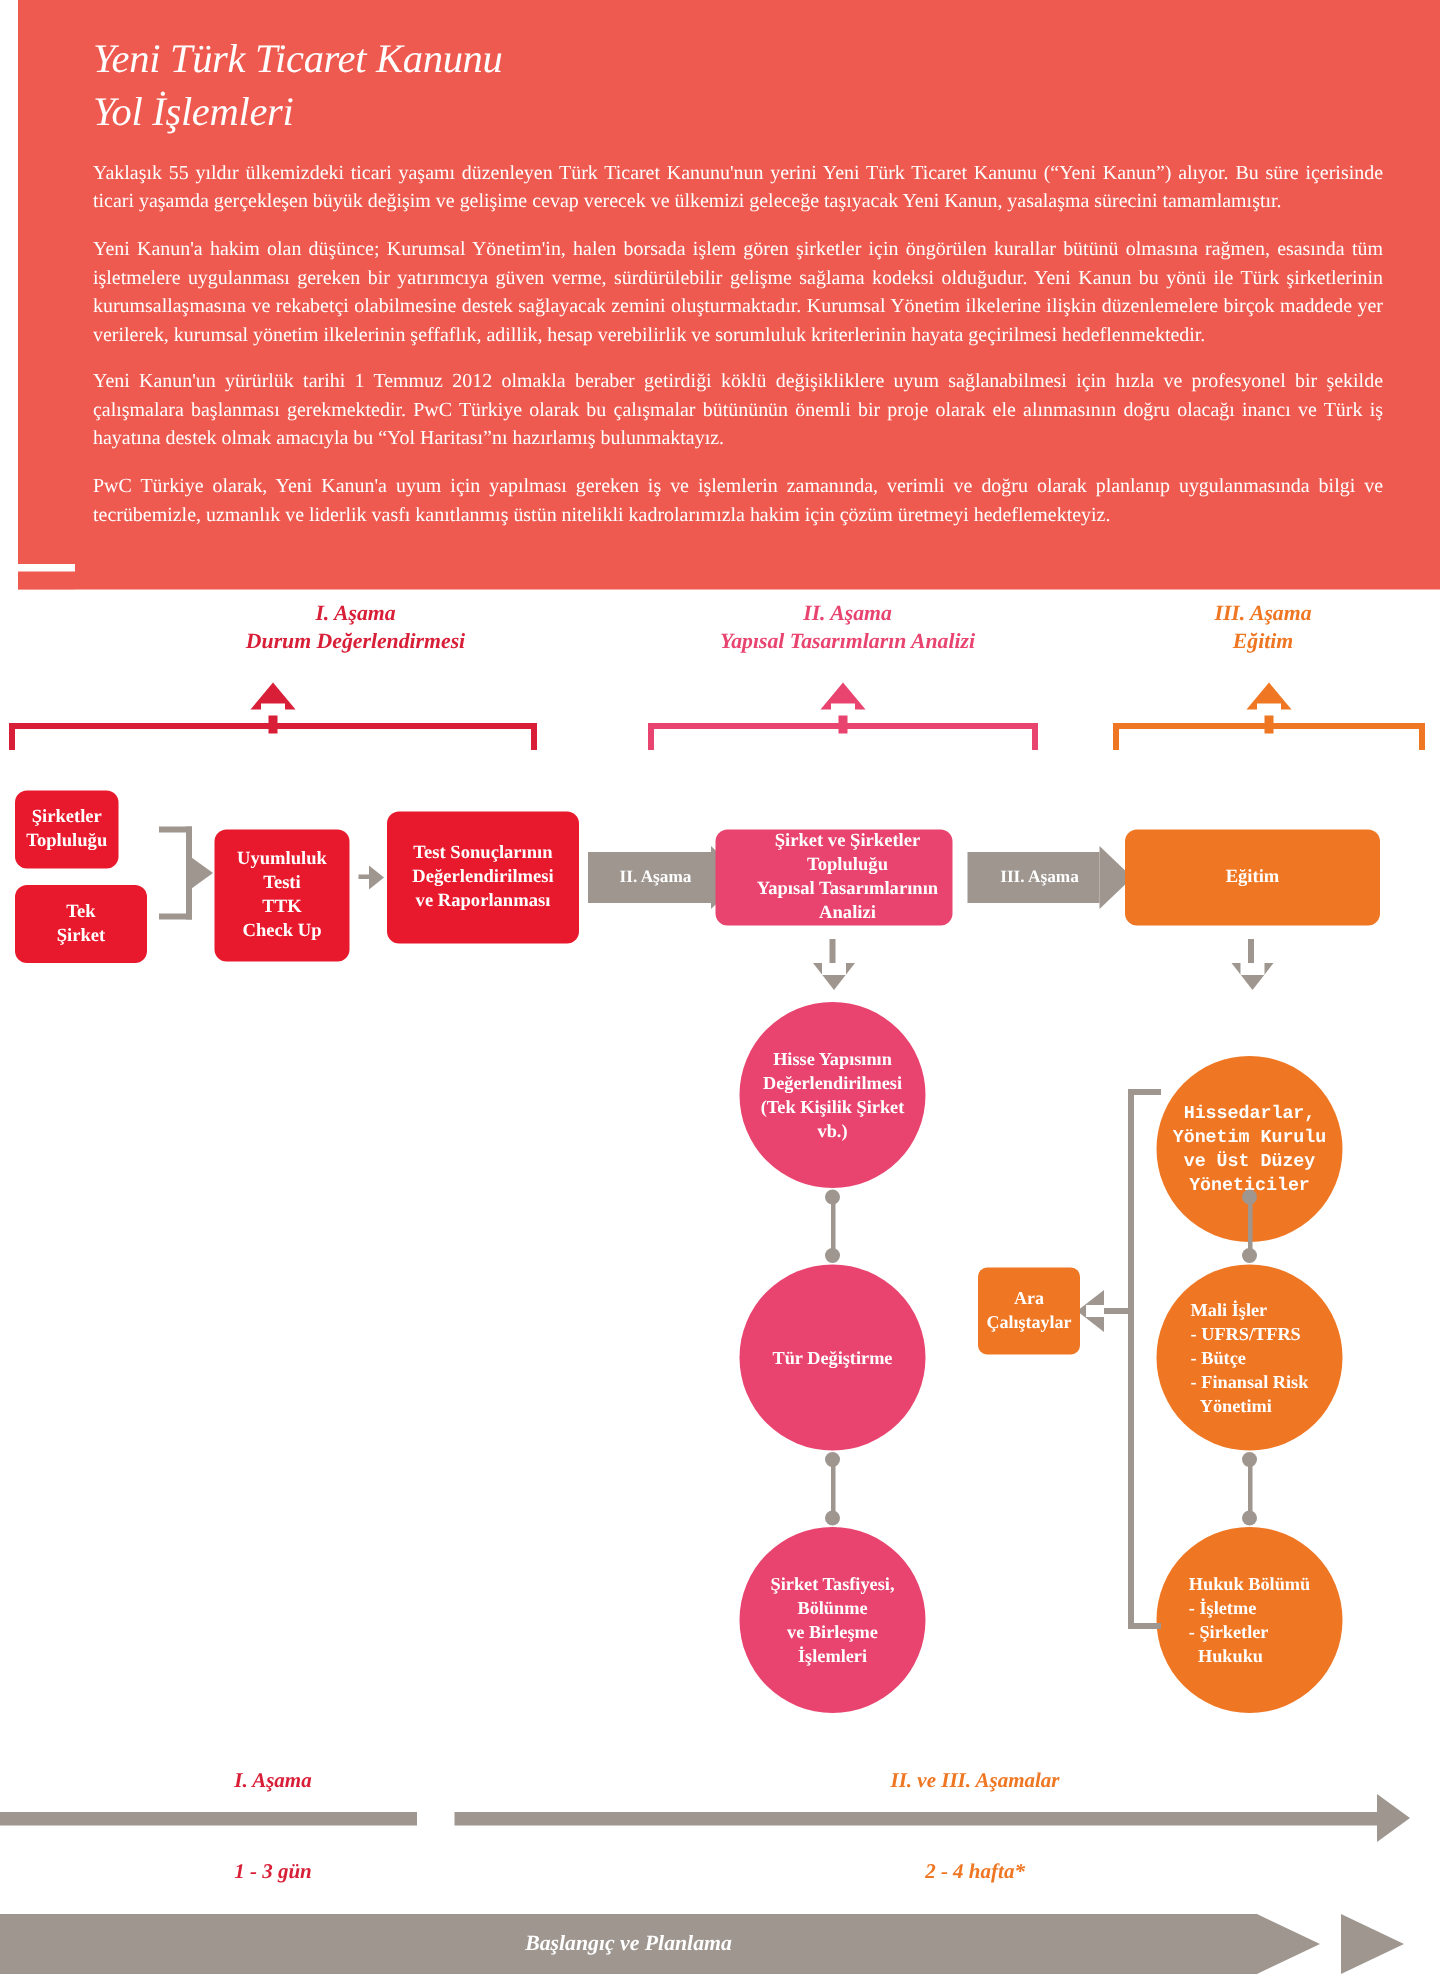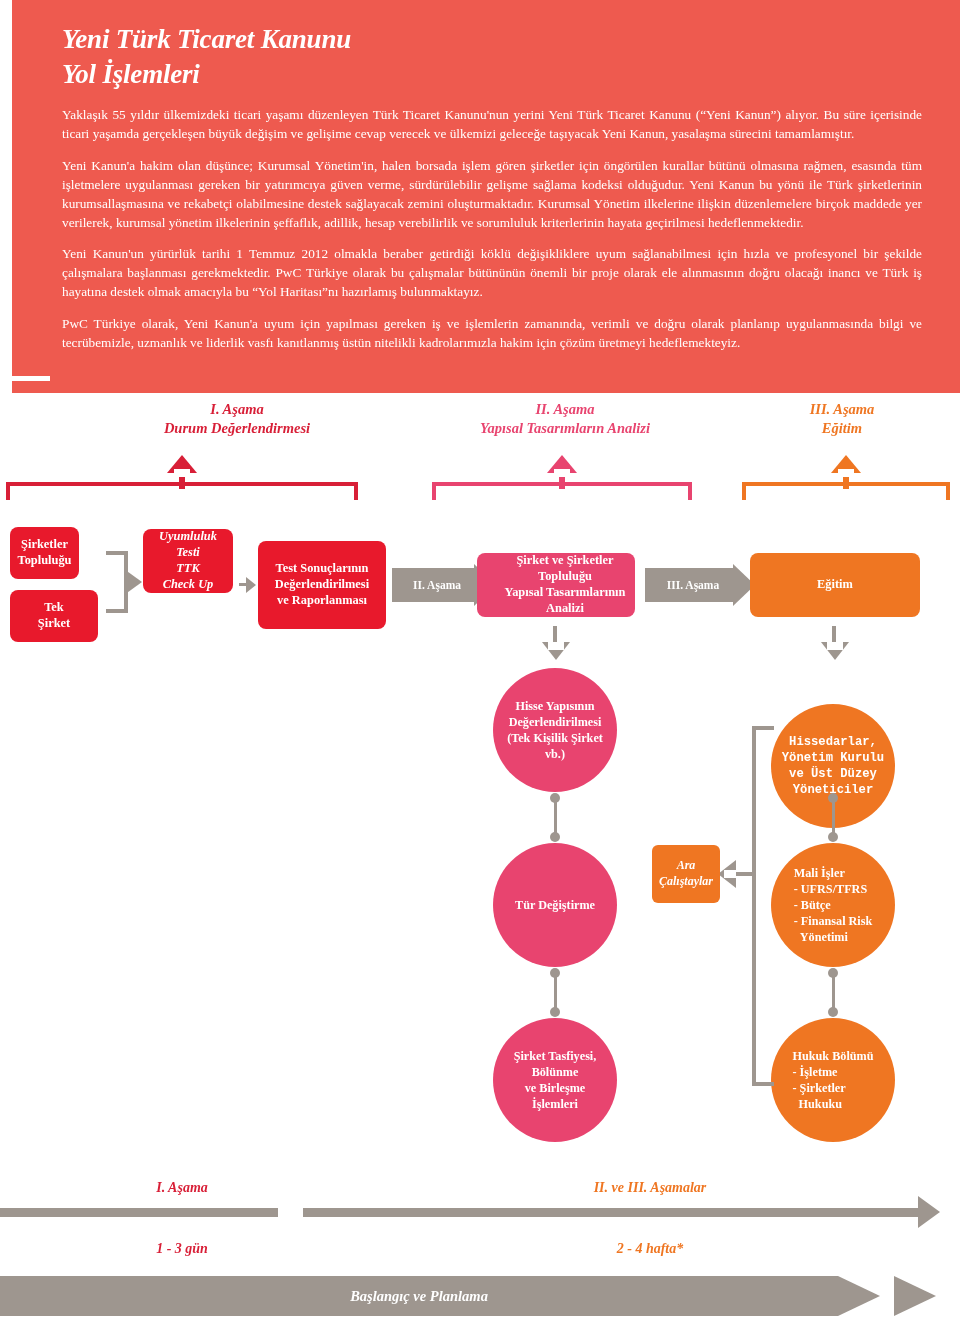--- a/index.html
+++ b/index.html
@@ -16,21 +16,21 @@
   .header {
     position: absolute;
     left: 12px; top: 0px;
     width: 948px; height: 393px;
     background: #ee5a4f;
     padding: 22px 38px 0 50px;
   }
   .header-title {
     color: #ffffff;
     font-size: 27px;
-    font-weight: bold;
+    font-weight: normal;
     font-style: italic;
     line-height: 1.30;
     letter-spacing: -0.2px;
     margin: 0 0 14px 0;
   }
   .header-title .line2 { display:block; }
   .header p {
     color: #ffffff;
     font-size: 13.3px;
     line-height: 1.42;
@@ -112,21 +112,21 @@
     justify-content: center;
     text-align: center;
     padding: 4px 6px;
   }
   .red   { background:#e8192c; }
   .pink  { background:#e8446f; }
   .orange{ background:#ef7622; }
 
   #b-sirketler { left:10px;  top:527px; width:69px;  height:52px; }
   #b-tek       { left:10px;  top:590px; width:88px;  height:52px; }
-  #b-uyum      { left:143px; top:529px; width:90px;  height:64px;font-style:italic; }
+  #b-uyum      { left:143px; top:553px; width:90px;  height:88px; }
   #b-test      { left:258px; top:541px; width:128px; height:88px; }
   #b-sirketve  { left:477px; top:553px; width:158px; height:64px;padding-left:24px; }
   #b-egitim    { left:750px; top:553px; width:170px; height:64px; }
 
   
   .minibracket {
     position:absolute; left:106px; top:551px;
     width:22px; height:62px;
     border:4px solid #9e968f; border-left:none;
     border-radius:0;
@@ -209,21 +209,21 @@
   #dm1 { left:550px; top:793px; height:49px; }
   #dm2 { left:828px; top:793px; height:49px; }
   #dm3 { left:550px; top:968px; height:49px; }
   #dm4 { left:828px; top:968px; height:49px; }
 
   
   #b-ara {
     position:absolute; left:652px; top:845px; width:68px; height:58px;
     border-radius:6px; background:#ef7622; color:#fff;
     font-weight:bold; font-size:12px; line-height:1.3;
-    display:flex; align-items:center; justify-content:center; text-align:center;font-style:italic;
+    display:flex; align-items:center; justify-content:center; text-align:center;
   }
   
   #spine {
     position:absolute; left:752px; top:726px; width:4px; height:360px; background:#9e968f;
   }
   #spine-top-cap {
     position:absolute; left:752px; top:726px; width:22px; height:4px; background:#9e968f;
   }
   #spine-bot-cap {
     position:absolute; left:752px; top:1082px; width:22px; height:4px; background:#9e968f;

